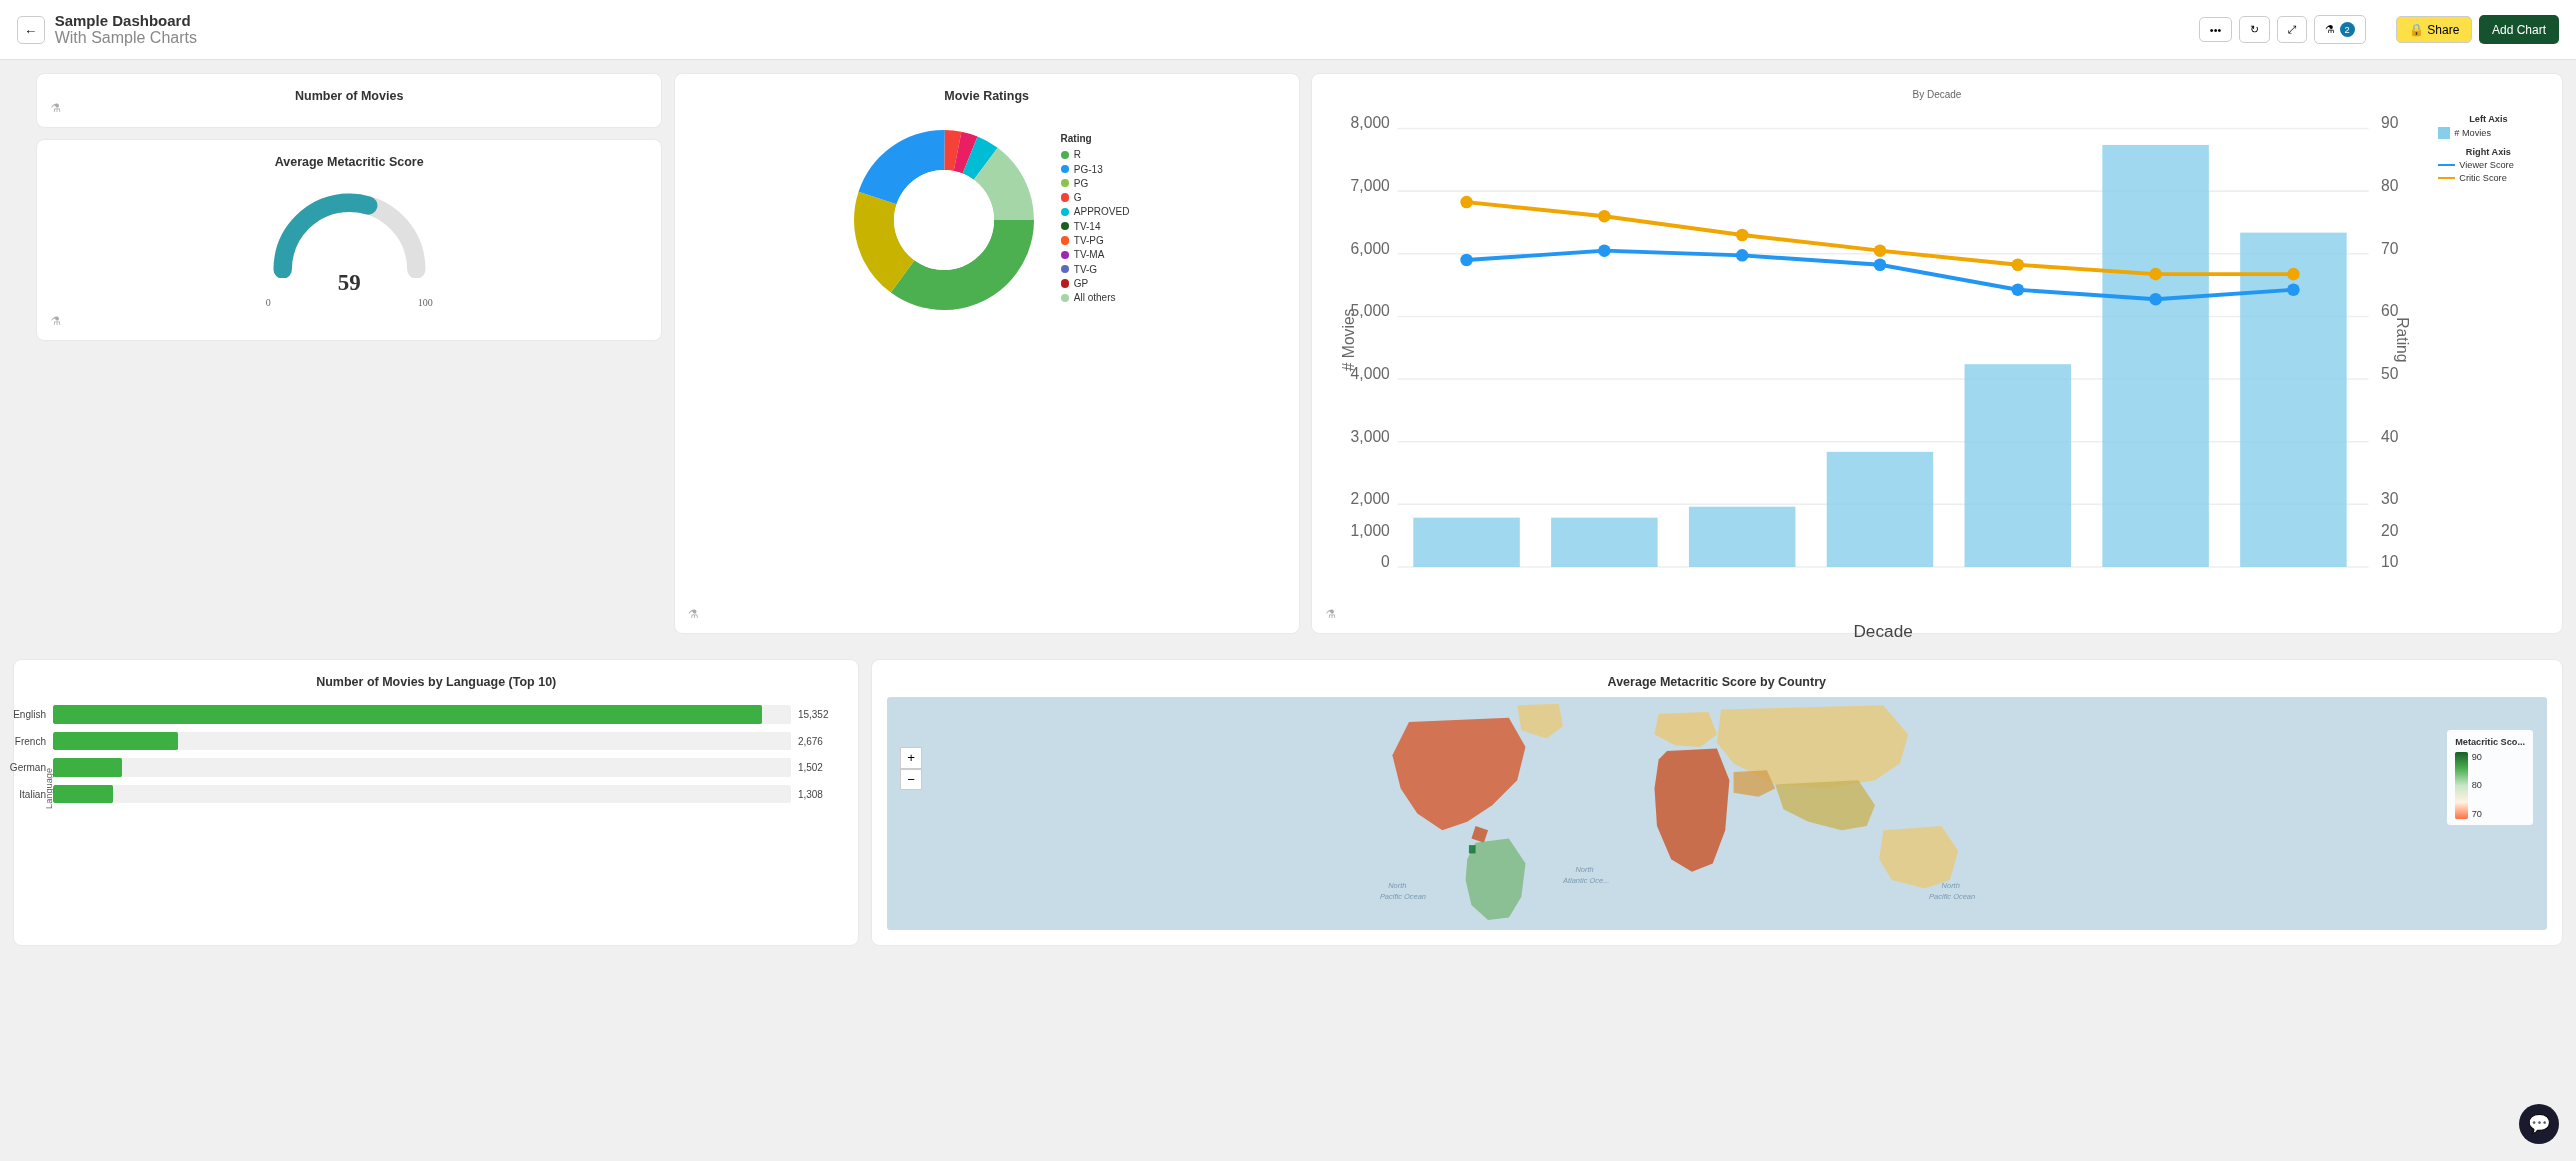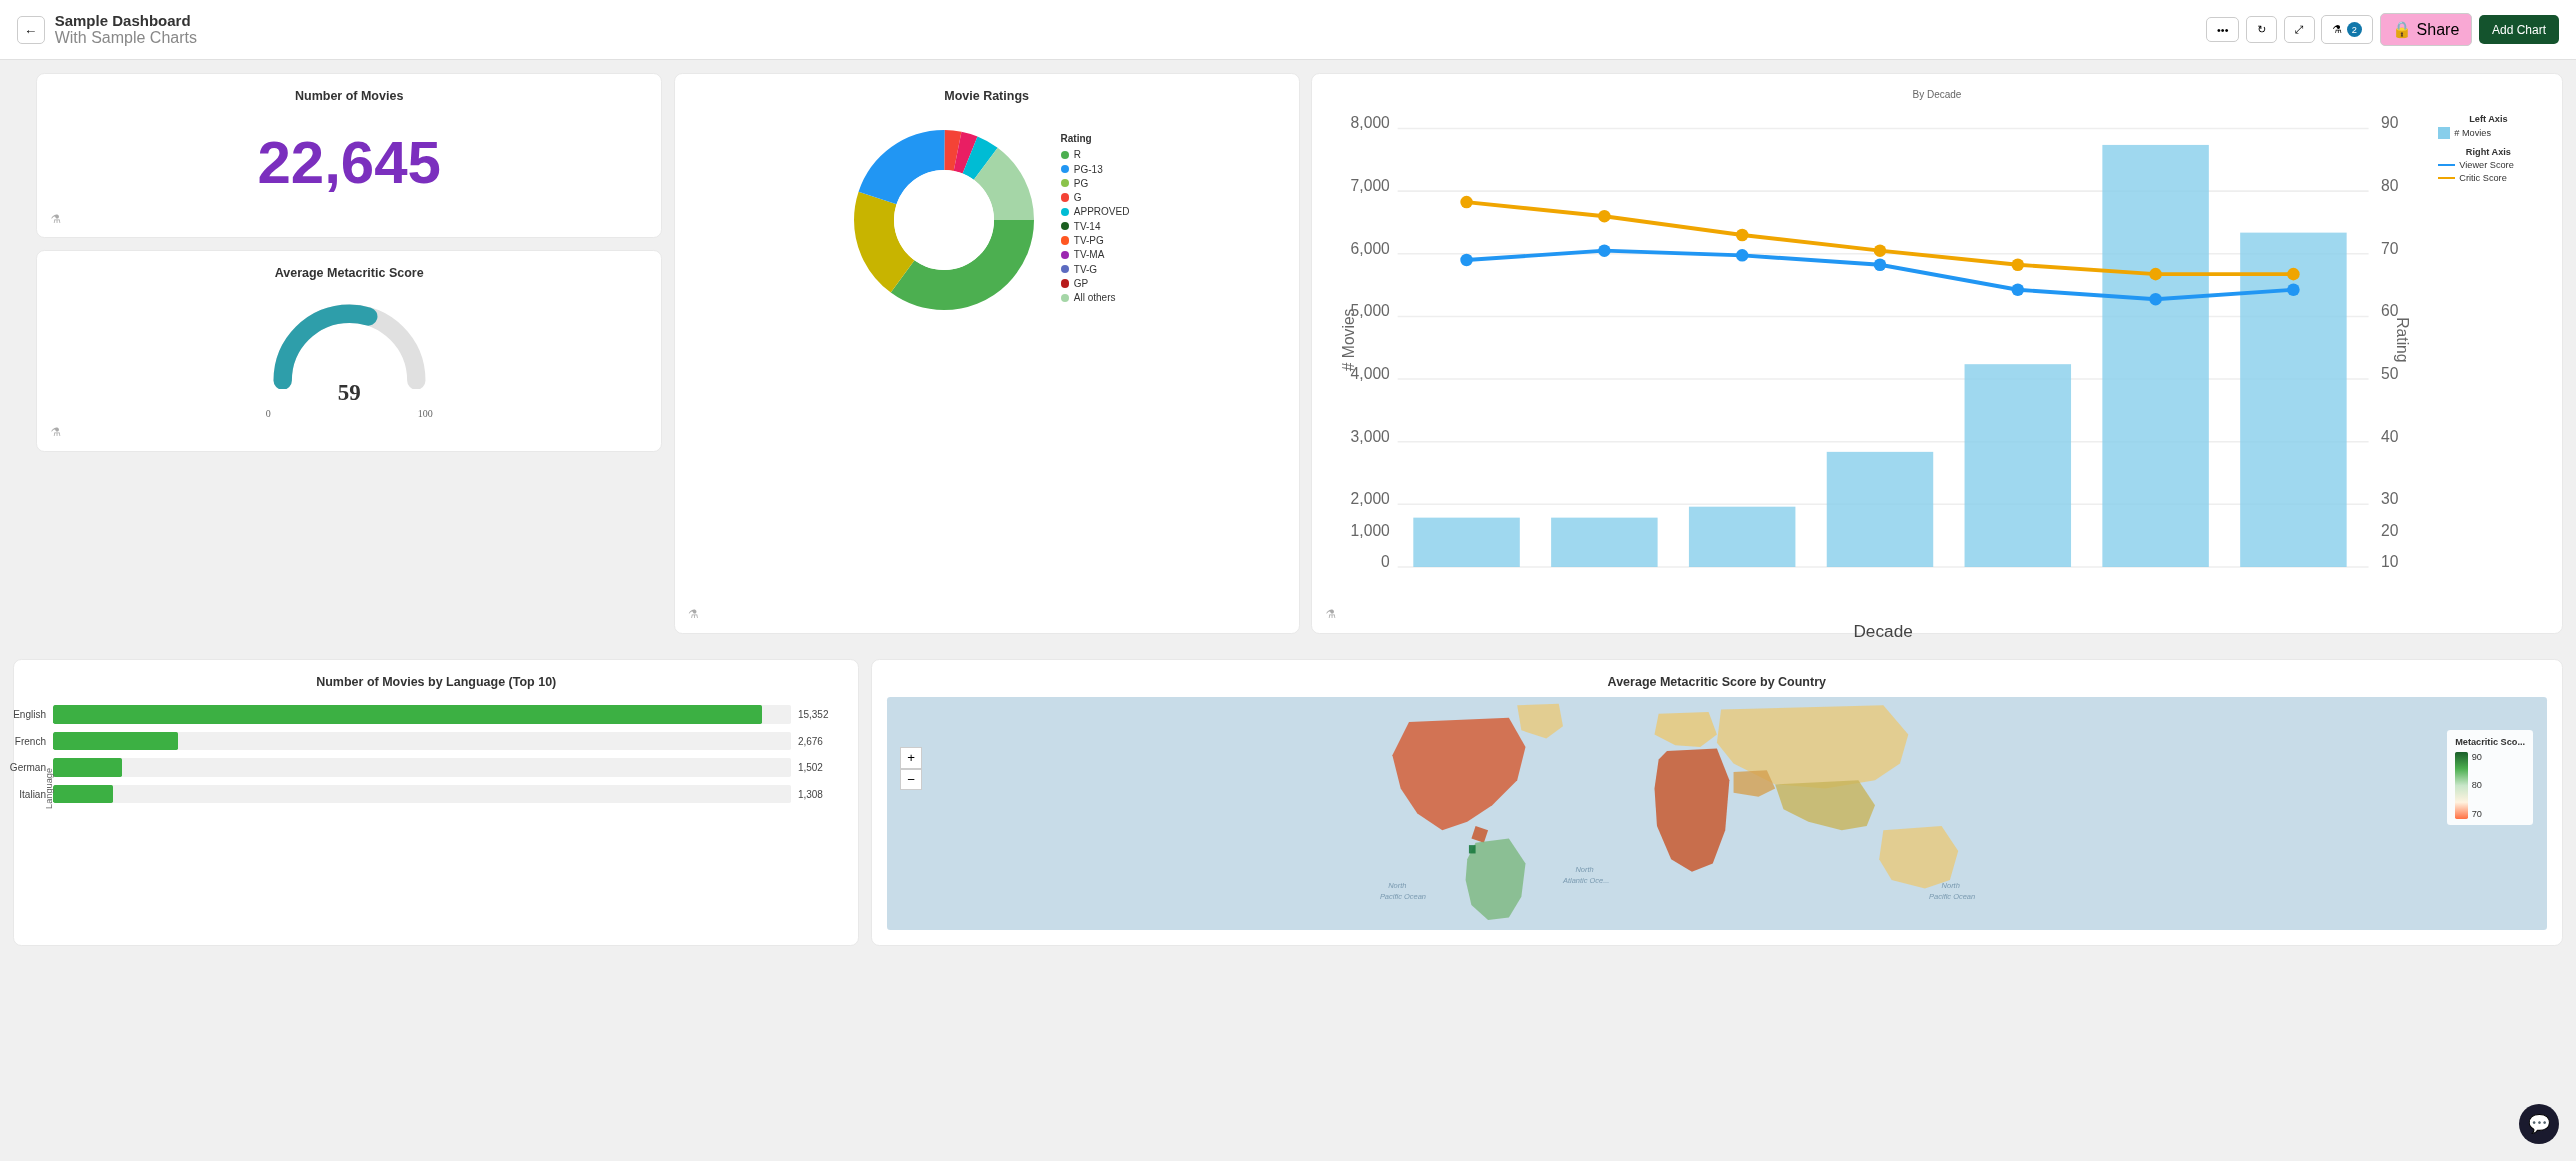--- a/index.html
+++ b/index.html
@@ -25,21 +25,21 @@
     }
     .filter-btn { position: relative; }
     .filter-badge {
       background: #17a; color: #fff; border-radius: 50%; width: 15px; height: 15px;
       display: flex; align-items: center; justify-content: center; font-size: 9.2px;
     }
     .add-chart-btn {
       background: #14532d; color: #fff; border: none; border-radius: 5px;
       padding: 7.5px 13.3px; cursor: pointer; font-size: 12px; font-weight: 500;
     }
-    .share-btn { border: 0.8px solid #ccc; border-radius: 5px; background: #f9a8d4; padding: 5.8px 11.7px; cursor: pointer; font-size: 16px; }
+    .share-btn { border: 0.8px solid #ccc; border-radius: 5px; background: #fde047; padding: 5.8px 11.7px; cursor: pointer; font-size: 12px; margin-left: 24px; }
 
     .dashboard {
       padding: 13.3px;
       display: grid;
       grid-template-columns: 1fr 1fr 2fr;
       grid-template-rows: auto auto;
       gap: 11.7px;
       margin-left: 23px;
     }
 
@@ -134,21 +134,20 @@
     <button class="add-chart-btn">Add Chart</button>
   </div>
 </div>
 
 <div class="dashboard">
 
   <div class="top-left-cards">
 
     <div class="card">
       <div class="card-title">Number of Movies</div>
-      <div class="big-number">22,645</div>
       <span class="filter-icon">⚗</span>
     </div>
 
     <div class="card">
       <div class="card-title">Average Metacritic Score</div>
       <div class="gauge-container">
         <div class="gauge-wrap">
           <svg class="gauge-svg" viewBox="0 0 200 110">
 
             <path d="M 20 100 A 80 80 0 0 1 180 100" fill="none" stroke="#e0e0e0" stroke-width="22" stroke-linecap="round"></path>

